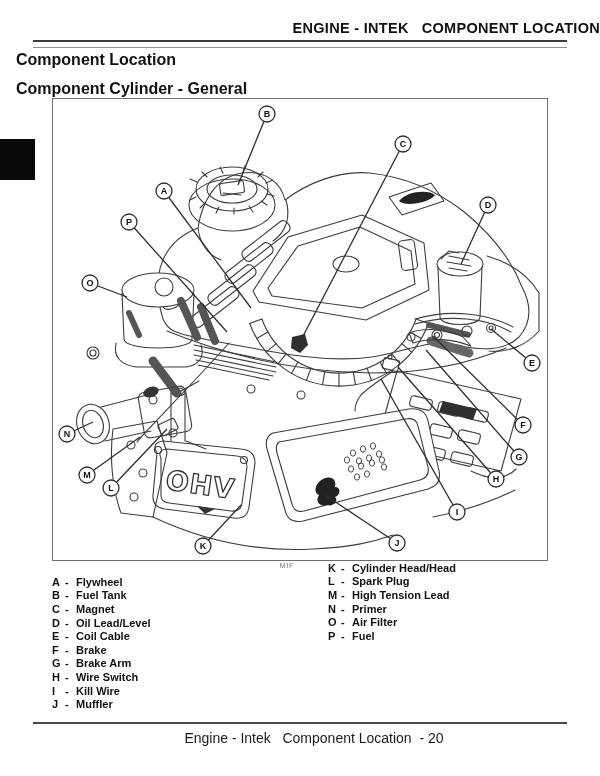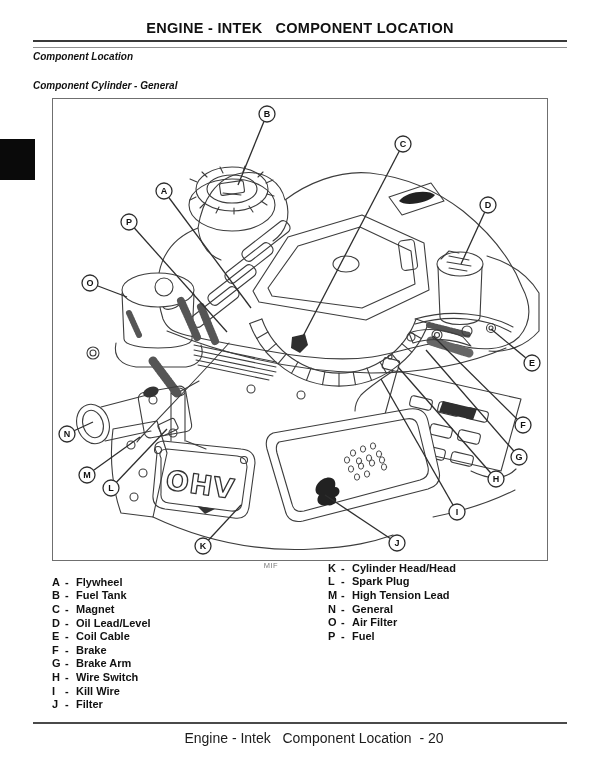--- a/index.html
+++ b/index.html
@@ -3,32 +3,32 @@
 <meta charset="utf-8">
 <style>
   html,body{margin:0;padding:0;}
   body{
     width:600px;height:776px;position:relative;background:#ffffff;
     font-family:"Liberation Sans","DejaVu Sans",sans-serif;color:#111;
     overflow:hidden;
   }
   .abs{position:absolute;}
   #page-title{
-    left:0;top:20px;width:600px;text-align:center;
+    left:0;top:20px;width:600px;text-align:right;
     font-size:14.5px;font-weight:bold;letter-spacing:.3px;white-space:pre;
   }
   #title-rule{left:33px;top:40px;width:534px;height:5px;
     border-top:2px solid #3a3a3a;border-bottom:1px solid #8f8f8f;}
   #section-tab{left:0;top:139px;width:35px;height:41px;background:#0a0a0a;}
-  .heading{left:33px;font-size:10px;font-weight:bold;font-style:italic;}
+  .heading{left:16px;font-size:16px;font-weight:bold;}
   #section-heading{top:51px;}
   #subsection-heading{top:80px;}
   #figure-box{left:52px;top:98px;width:494px;height:461px;border:1px solid #6f6f6f;background:#fff;}
   #figure-box svg{display:block;width:494px;height:461px;}
-  #figure-caption{left:248px;top:561px;width:46px;text-align:center;
+  #figure-caption{left:248px;top:561px;width:46px;text-align:right;
     font-size:7.5px;color:#7a7a7a;letter-spacing:.5px;}
   .legend-col{display:flex;flex-direction:column;}
   #legend-left{left:52px;top:575px;}
   #legend-right{left:328px;top:561px;}
   .legend-row{display:flex;align-items:center;height:13.6px;
     font-size:11px;font-weight:bold;white-space:nowrap;}
   .lkey{display:inline-block;width:13px;}
   .ldash{display:inline-block;width:11px;}
   #footer-rule{left:33px;top:722px;width:534px;height:0;border-top:2px solid #4a4a4a;}
   #footer-text{left:0;top:730px;width:600px;text-align:center;font-size:14px;white-space:pre;color:#1c1c1c;margin-left:14px;}
@@ -354,21 +354,21 @@
       <span class="llabel">Wire Switch</span>
     </div>
     <div class="legend-row">
       <span class="lkey">I</span>
       <span class="ldash">-</span>
       <span class="llabel">Kill Wire</span>
     </div>
     <div class="legend-row">
       <span class="lkey">J</span>
       <span class="ldash">-</span>
-      <span class="llabel">Filter</span>
+      <span class="llabel">Muffler</span>
     </div>
   </div>
 <div class="abs legend-col" id="legend-right">
     <div class="legend-row">
       <span class="lkey">K</span>
       <span class="ldash">-</span>
       <span class="llabel">Cylinder Head/Head</span>
     </div>
     <div class="legend-row">
       <span class="lkey">L</span>
@@ -376,21 +376,21 @@
       <span class="llabel">Spark Plug</span>
     </div>
     <div class="legend-row">
       <span class="lkey">M</span>
       <span class="ldash">-</span>
       <span class="llabel">High Tension Lead</span>
     </div>
     <div class="legend-row">
       <span class="lkey">N</span>
       <span class="ldash">-</span>
-      <span class="llabel">General</span>
+      <span class="llabel">Primer</span>
     </div>
     <div class="legend-row">
       <span class="lkey">O</span>
       <span class="ldash">-</span>
       <span class="llabel">Air Filter</span>
     </div>
     <div class="legend-row">
       <span class="lkey">P</span>
       <span class="ldash">-</span>
       <span class="llabel">Fuel</span>

